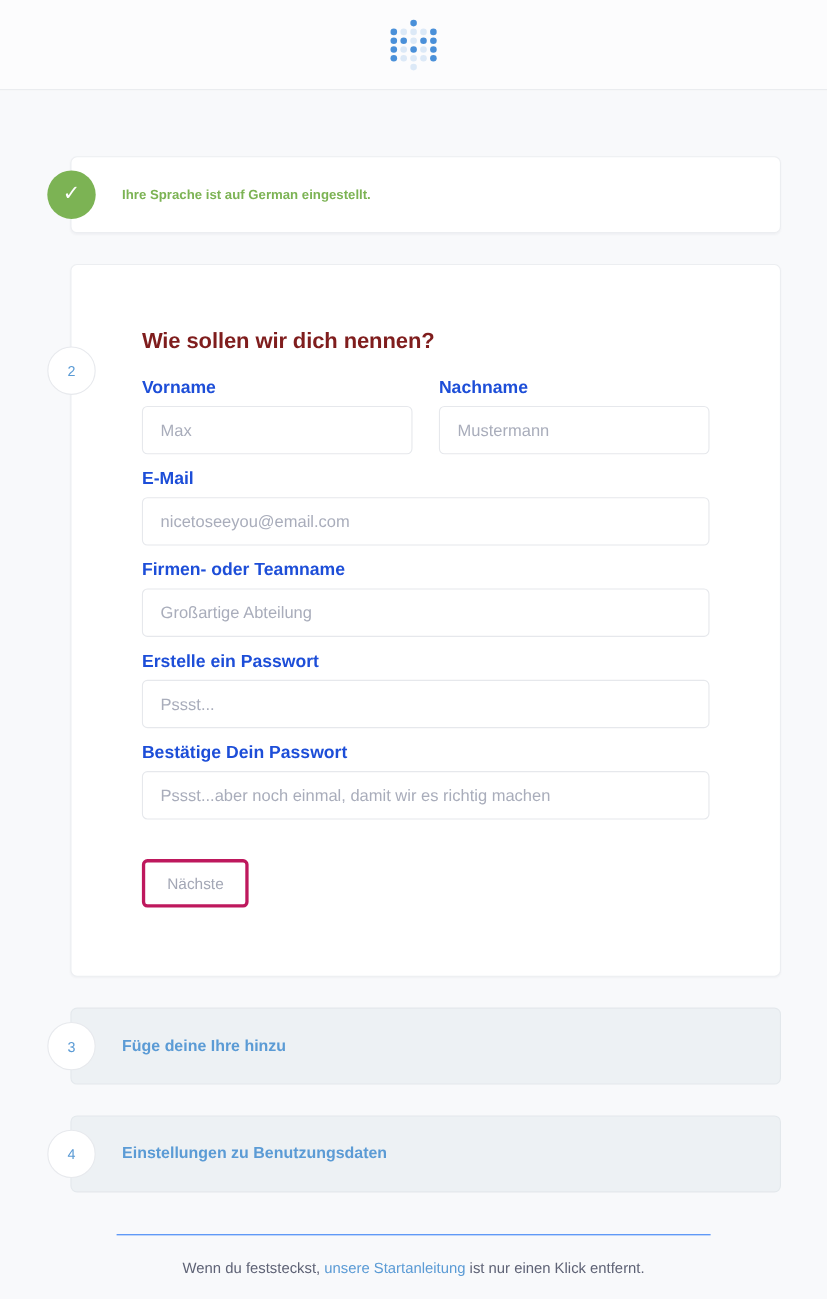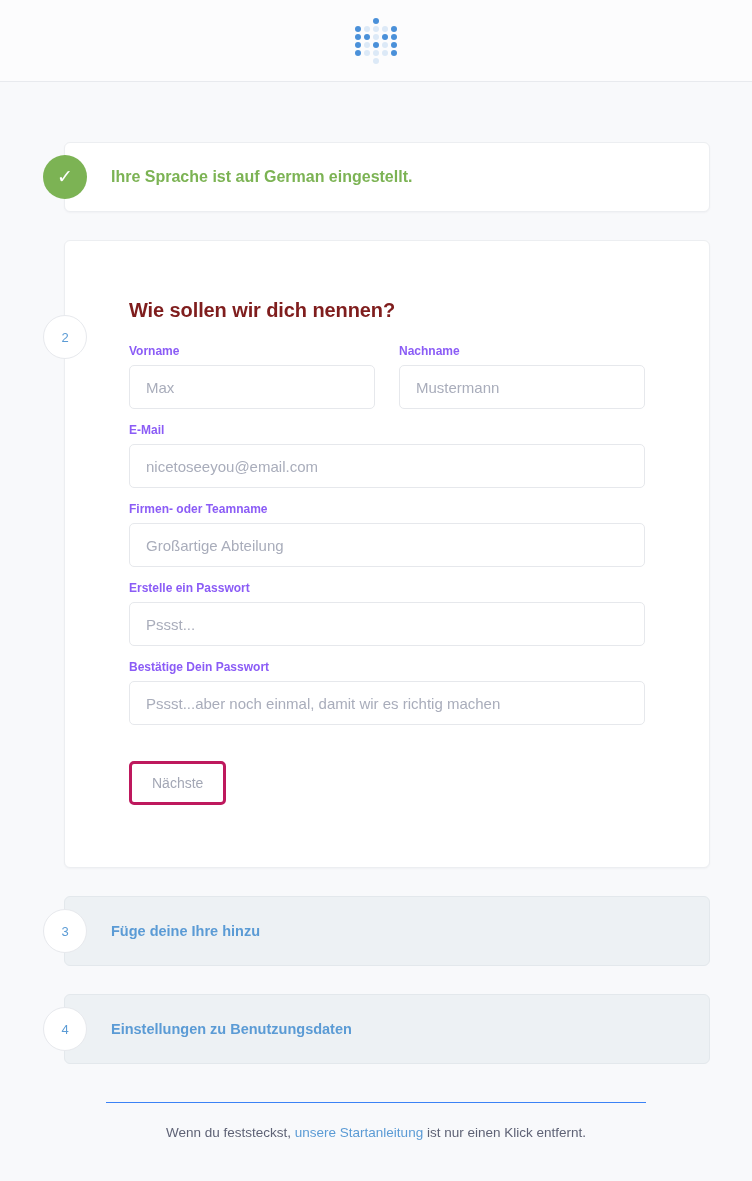--- a/index.html
+++ b/index.html
@@ -105,21 +105,21 @@
 
   
   .notice {
     height: 70px;
     display: flex;
     align-items: center;
   }
   .notice-text {
     margin-left: 46px;
     color: #7cb354;
-    font-size: 16px;
+    font-size: 12px;
     font-weight: bold;
   }
 
   
   .step-card { margin-top: 28px; padding: 0; }
   .step-card .badge { top: 74px; transform: none; }
 
   .step-body { padding: 58px 64px 62px 64px; }
 
   .step-title {
@@ -133,23 +133,23 @@
   .field-row {
     display: flex;
     gap: 24px;
     margin-bottom: 14px;
   }
   .field { margin-bottom: 14px; }
   .field.half { flex: 1 1 0; margin-bottom: 0; }
 
   .field-label {
     display: block;
-    font-size: 12px;
+    font-size: 16px;
     font-weight: bold;
-    color: #8b5cf6;
+    color: #1d4ed8;
     margin-bottom: 7px;
   }
 
   .text-input {
     width: 100%;
     height: 44px;
     padding: 0 16px;
     border: 1px solid #e6e8ec;
     border-radius: 5px;
     background: #ffffff;

